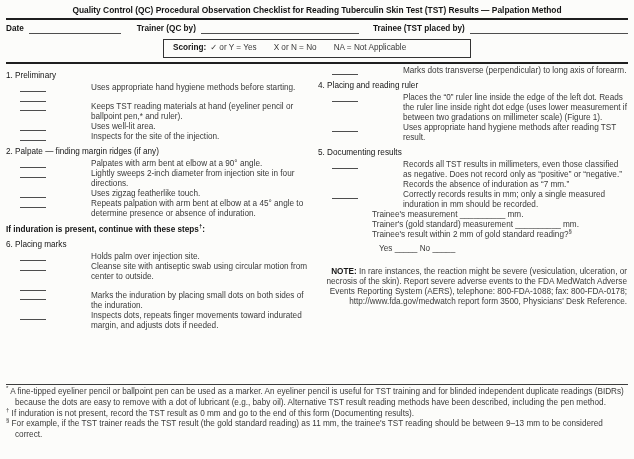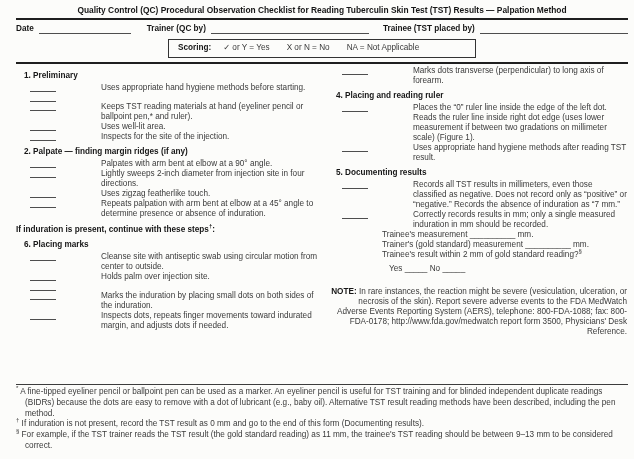--- a/index.html
+++ b/index.html
@@ -1,45 +1,45 @@
 <!DOCTYPE html>
 <html style="--text: #3a3a3a; --heading: #161616; --rule: #1f1f1f; --bg: #fcfcfa;"><head>
 <meta charset="utf-8">
 <style>
   :root{
     --text:#3a3a3a; --heading:#161616; --rule:#1f1f1f; --bg:#fcfcfa; --line:#4e4e4e;
   }
   html,body{margin:0;padding:0;background:#fff;}
   .page{
     width:634px;height:459px;box-sizing:border-box;background:var(--bg);
-    padding:3px 6px 2px 16px;overflow:hidden;
+    padding:3px 6px 2px 6px;overflow:hidden;
     font-family:"Liberation Sans", sans-serif;font-size:8.2px;line-height:10px;color:var(--text);
   }
   .title{
     text-align:center;font-weight:bold;font-size:8.4px;color:var(--heading);
     padding:2px 0 3px 0;border-bottom:2.5px solid var(--rule);
   }
   .header-row{display:flex;align-items:center;margin-top:4px;font-weight:bold;color:var(--heading);}
   .hf-label{white-space:nowrap;margin-right:5px;}
   .fill-line{display:inline-block;border-bottom:1px solid var(--line);height:9px;}
   .fl-date{width:92px;margin-right:16px;}
   .fl-trainer{width:158px;margin-right:14px;}
   .fl-trainee{flex:1;}
   .scoring-box{
     width:288px;margin:5px auto 0 auto;border:1.2px solid #333;background:var(--bg);
     padding:3px 9px 4px 9px;display:flex;align-items:baseline;white-space:nowrap;
   }
-  .scoring-label{font-weight:bold;color:var(--heading);margin-right:12px;}
+  .scoring-label{font-weight:bold;color:var(--heading);margin-right:4px;}
   .scoring-opt{margin-right:17px;}
   .scoring-opt:last-child{margin-right:0;}
   .hr-mid{border-top:2px solid var(--rule);margin-top:4px;}
   .cols{display:flex;height:318px;overflow:hidden;margin-top:2px;}
   .col-left{width:312px;flex:none;box-sizing:border-box;padding-right:10px;}
   .col-right{flex:1;box-sizing:border-box;padding-right:1px;}
-  .sec-heading{font-weight:bold;color:var(--heading);margin:5px 0 2px 8px;}
+  .sec-heading{font-weight:normal;color:var(--heading);margin:5px 0 2px 0;}
   .check-row{display:flex;align-items:flex-start;gap:40px;}
   .blank{flex:none;width:26px;height:8px;border-bottom:1px solid var(--line);margin:0 5px 0 14px;}
   .check-text{flex:1;}
   .para-bold{font-weight:bold;color:var(--heading);margin:6px 0 4px 0;}
   .plain-line{margin-left:54px;}
   .yes-no{margin-left:61px;margin-top:4px;}
   .note{margin-top:13px;text-align:right;}
   .note-label{font-weight:bold;color:var(--heading);}
   .footnotes{border-top:1px solid #3c3c3c;padding-top:2px;line-height:10.8px;}
   .footnote{padding-left:9px;text-indent:-9px;}
@@ -106,25 +106,25 @@
           <div class="check-text">Uses zigzag featherlike touch.</div>
         </div>
         <div class="check-row">
           <span class="blank"></span>
           <div class="check-text">Repeats palpation with arm bent at elbow at a 45° angle to determine presence or absence of induration.</div>
         </div>
         <div class="para-bold">If induration is present, continue with these steps<sup>†</sup>:</div>
         <div class="sec-heading">6. Placing marks</div>
         <div class="check-row">
           <span class="blank"></span>
-          <div class="check-text">Cleanse site with antiseptic swab using circular motion from center to outside.</div>
+          <div class="check-text">Holds palm over injection site.</div>
         </div>
         <div class="check-row">
           <span class="blank"></span>
-          <div class="check-text">Holds palm over injection site.</div>
+          <div class="check-text">Cleanse site with antiseptic swab using circular motion from center to outside.</div>
         </div>
         <div class="check-row">
           <span class="blank"></span>
         </div>
         <div class="check-row">
           <span class="blank"></span>
           <div class="check-text">Marks the induration by placing small dots on both sides of the induration.</div>
         </div>
         <div class="check-row">
           <span class="blank"></span>

